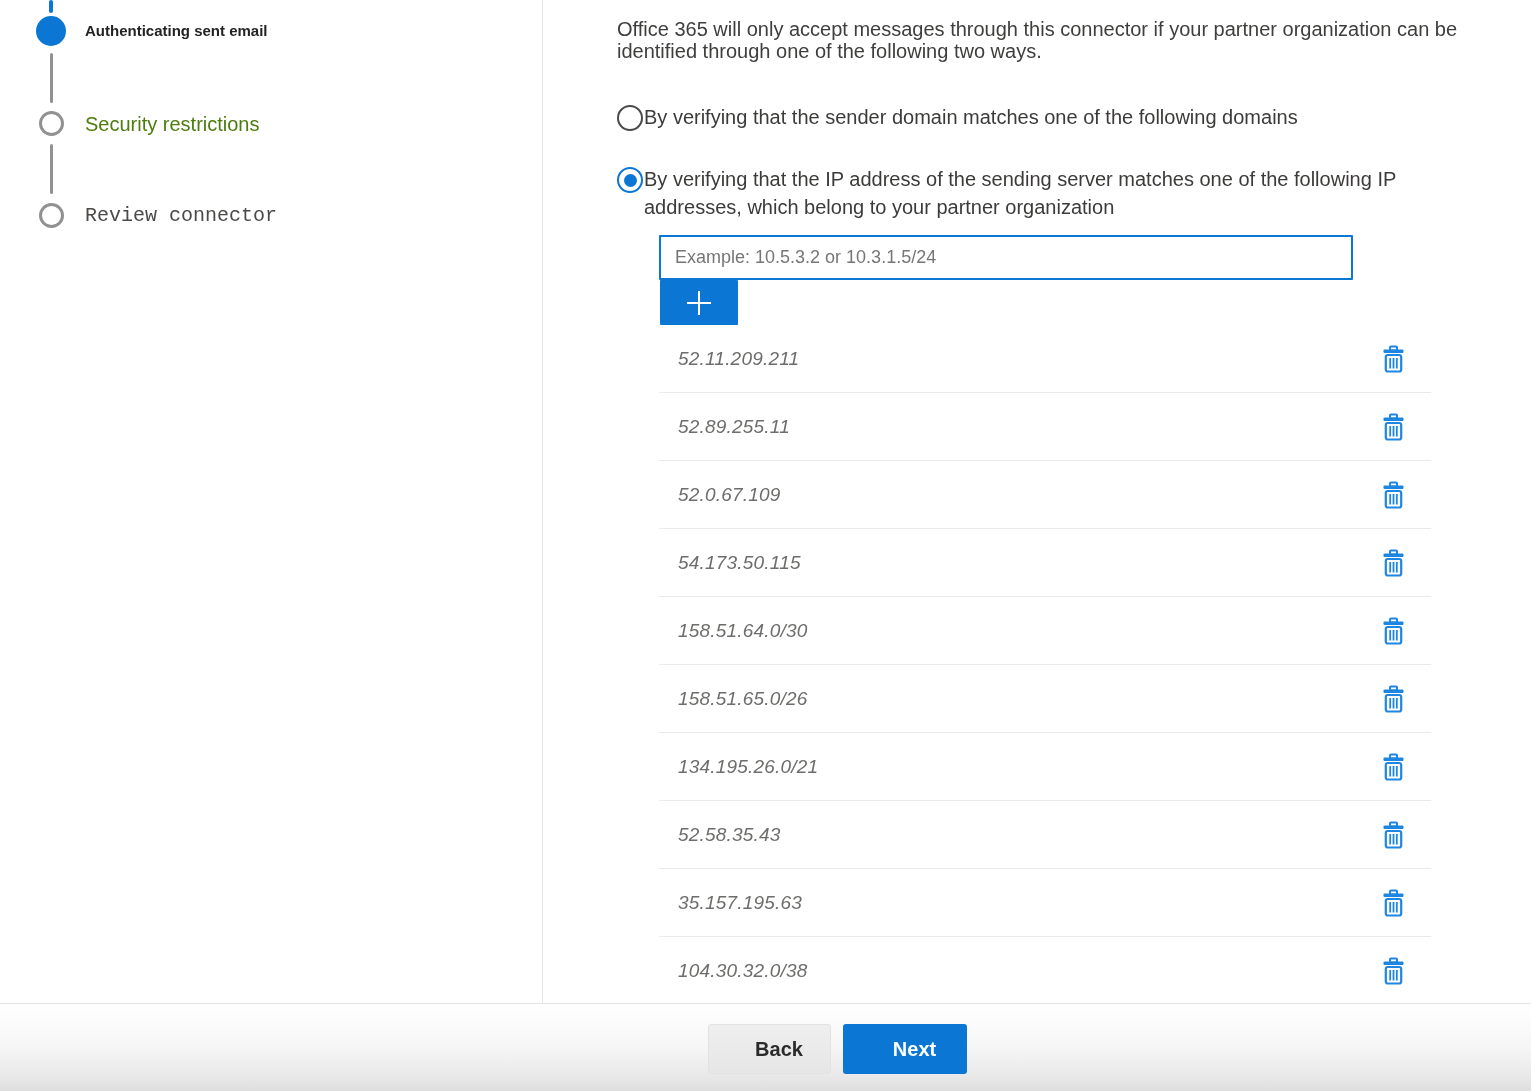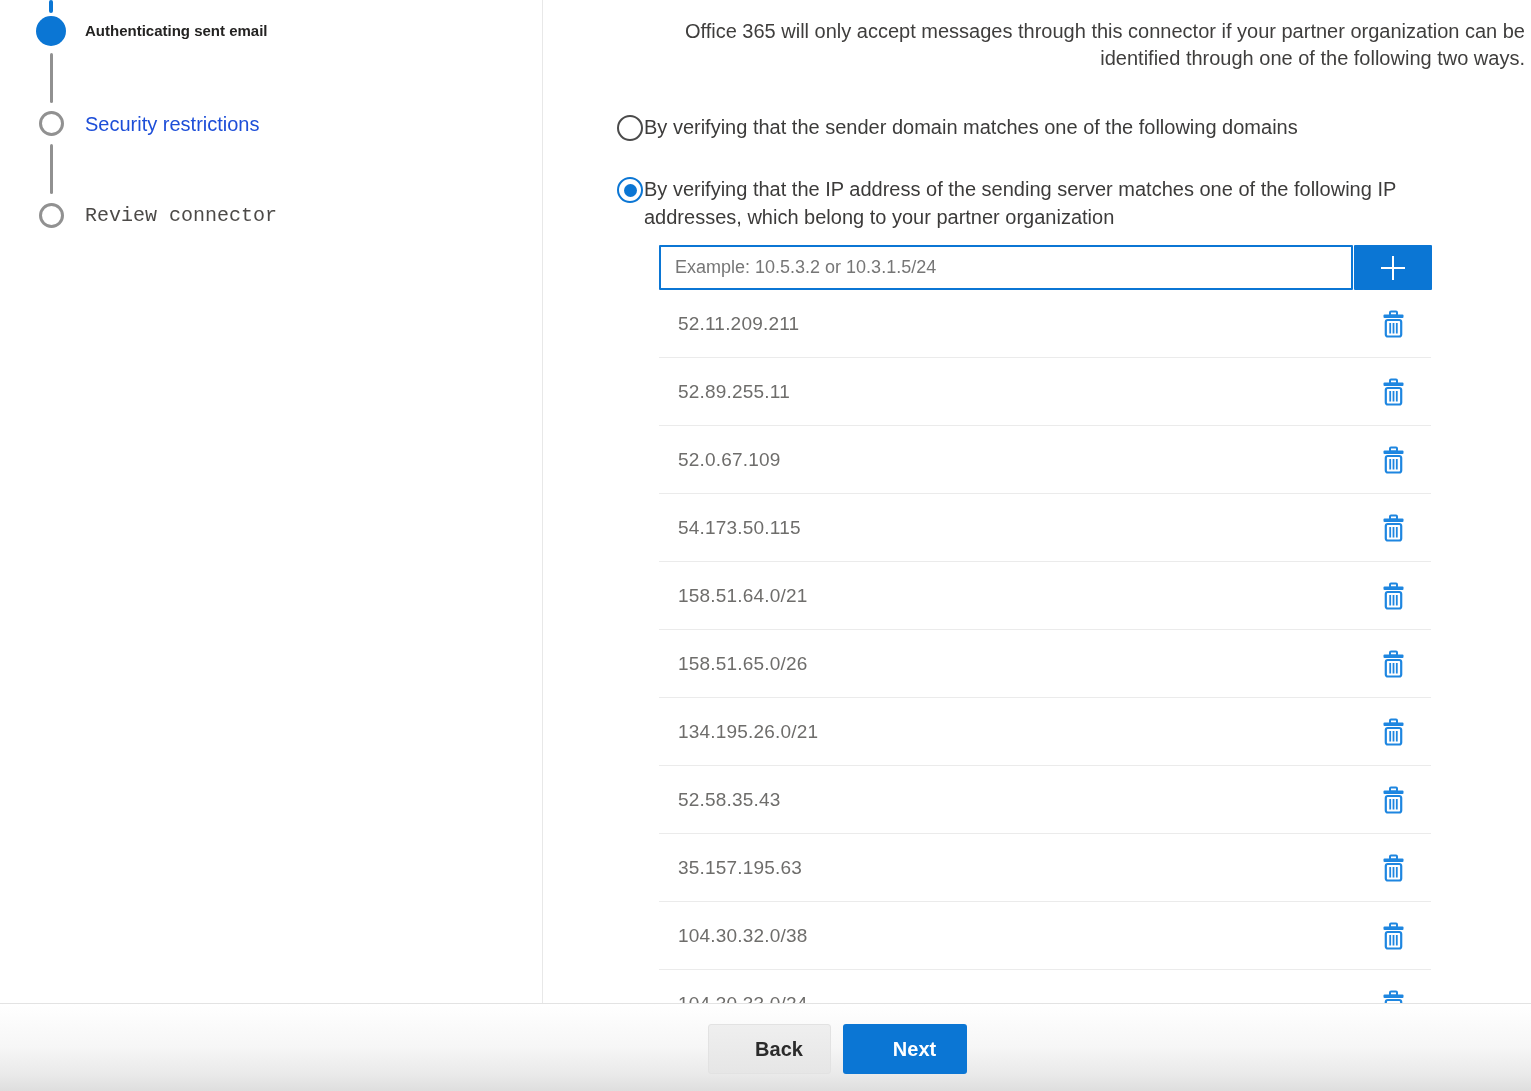--- a/index.html
+++ b/index.html
@@ -32,62 +32,62 @@
   .step-line.l1 { top: 53px; height: 50px; width: 3px; left: 50px; }
   .step-line.l2 { top: 144px; height: 50px; width: 3px; left: 50px; }
   .step-dot {
     position: absolute; border-radius: 50%; background: #fff;
   }
   .step-dot.active { left: 36px; top: 16px; width: 30px; height: 30px; background: var(--accent-blue); }
   .step-dot.open1 { left: 39px; top: 111px; width: 25px; height: 25px; border: 3px solid var(--step-gray); }
   .step-dot.open2 { left: 39px; top: 203px; width: 25px; height: 25px; border: 3px solid var(--step-gray); }
   .step-label { position: absolute; left: 85px; white-space: nowrap; line-height: 28px; }
   .step-label.active { top: 17px; font-size: 15px; font-weight: 700; color: #242322; }
-  .step-label.s1 { top: 110px; font-size: 20px; color: #1d4ed8; }
+  .step-label.s1 { top: 110px; font-size: 20px; color: #4d7c0f; }
   .step-label.s2 { top: 202px; font-size: 20px; color: #4c4a48; font-family: Liberation Mono, monospace; }
 
   
   .content { padding: 18px 0 0 74px; width: 987px; }
   .intro {
-    width: 908px; font-size: 20px; line-height: 27px; color: #3f3e3d; text-align: right;
+    width: 908px; font-size: 20px; line-height: 22px; color: #3f3e3d;
   }
   .radio-group { margin-top: 41px; }
   .radio-option { display: flex; align-items: flex-start; gap: 1px; cursor: default; }
   .radio-option + .radio-option { margin-top: 34px; }
   .radio-circle {
     flex: 0 0 auto; width: 26px; height: 26px; border-radius: 50%;
     border: 2px solid #4a4a4a; background: #fff; margin-top: 2px;
     display: flex; align-items: center; justify-content: center;
   }
   .radio-circle.selected { border-color: var(--accent-blue); }
   .radio-circle .dot { width: 13px; height: 13px; border-radius: 50%; background: transparent; }
   .radio-circle.selected .dot { background: var(--accent-blue); }
   .radio-label { font-size: 20px; line-height: 28px; color: #3c3b3a; max-width: 818px; }
 
-  .ip-entry-row { display: flex; margin-top: 14px; margin-left: 42px; }
+  .ip-entry-row { display: flex; margin-top: 14px; margin-left: 42px; flex-direction: column; }
   .ip-input {
     width: 694px; height: 45px;
     border: 2px solid var(--accent-blue); border-radius: 1px;
     font-size: 18px; color: #333; padding: 0 14px;
     font-family: "Liberation Sans", "DejaVu Sans", sans-serif;
     outline: none; background: #fff;
   }
   .ip-input::placeholder { color: #767676; }
   .add-btn {
     width: 78px; height: 45px; margin-left: 1px;
     background: var(--accent-blue); border: none; border-radius: 1px;
     display: flex; align-items: center; justify-content: center; cursor: pointer;
   }
 
   .ip-list { margin-left: 42px; width: 772px; }
   .ip-row {
     height: 68px; display: flex; align-items: center; justify-content: space-between;
     padding: 0 24px 0 19px; border-bottom: 1px solid var(--divider-gray);
   }
-  .ip-text { font-size: 19px; color: #6e6d6b; letter-spacing: 0.2px; }
+  .ip-text { font-size: 19px; color: #6e6d6b; letter-spacing: 0.2px; font-style: italic; }
   .trash-btn { background: none; border: none; cursor: pointer; padding: 2px; line-height: 0; }
 
   
   .footer {
     position: absolute; left: 0; bottom: 0; width: 1531px; height: 88px;
     border-top: 1px solid #e3e3e3;
     background: linear-gradient(180deg, #ffffff 0%, #f6f6f6 50%, #e9e9e9 82%, #dedede 100%);
   }
   .btn {
     position: absolute; top: 20px; height: 50px;
@@ -201,21 +201,21 @@
             <rect x="1.5" y="4.5" width="20" height="3.6" rx="1" fill="var(--trash-blue)"></rect>
             <rect x="3.8" y="10" width="15.4" height="16.5" rx="2" fill="none" stroke="var(--trash-blue)" stroke-width="2.2"></rect>
             <line x1="8.2" y1="13" x2="8.2" y2="23.5" stroke="var(--trash-blue)" stroke-width="1.8"></line>
             <line x1="11.5" y1="13" x2="11.5" y2="23.5" stroke="var(--trash-blue)" stroke-width="1.8"></line>
             <line x1="14.8" y1="13" x2="14.8" y2="23.5" stroke="var(--trash-blue)" stroke-width="1.8"></line>
           </svg>
         </button>
       </div>
 
       <div class="ip-row">
-        <span class="ip-text">158.51.64.0/21</span>
+        <span class="ip-text">158.51.64.0/30</span>
         <button class="trash-btn">
           <svg width="23" height="28" viewBox="0 0 23 28">
             <rect x="8" y="1.5" width="7" height="4" rx="1" fill="none" stroke="var(--trash-blue)" stroke-width="2"></rect>
             <rect x="1.5" y="4.5" width="20" height="3.6" rx="1" fill="var(--trash-blue)"></rect>
             <rect x="3.8" y="10" width="15.4" height="16.5" rx="2" fill="none" stroke="var(--trash-blue)" stroke-width="2.2"></rect>
             <line x1="8.2" y1="13" x2="8.2" y2="23.5" stroke="var(--trash-blue)" stroke-width="1.8"></line>
             <line x1="11.5" y1="13" x2="11.5" y2="23.5" stroke="var(--trash-blue)" stroke-width="1.8"></line>
             <line x1="14.8" y1="13" x2="14.8" y2="23.5" stroke="var(--trash-blue)" stroke-width="1.8"></line>
           </svg>
         </button>

